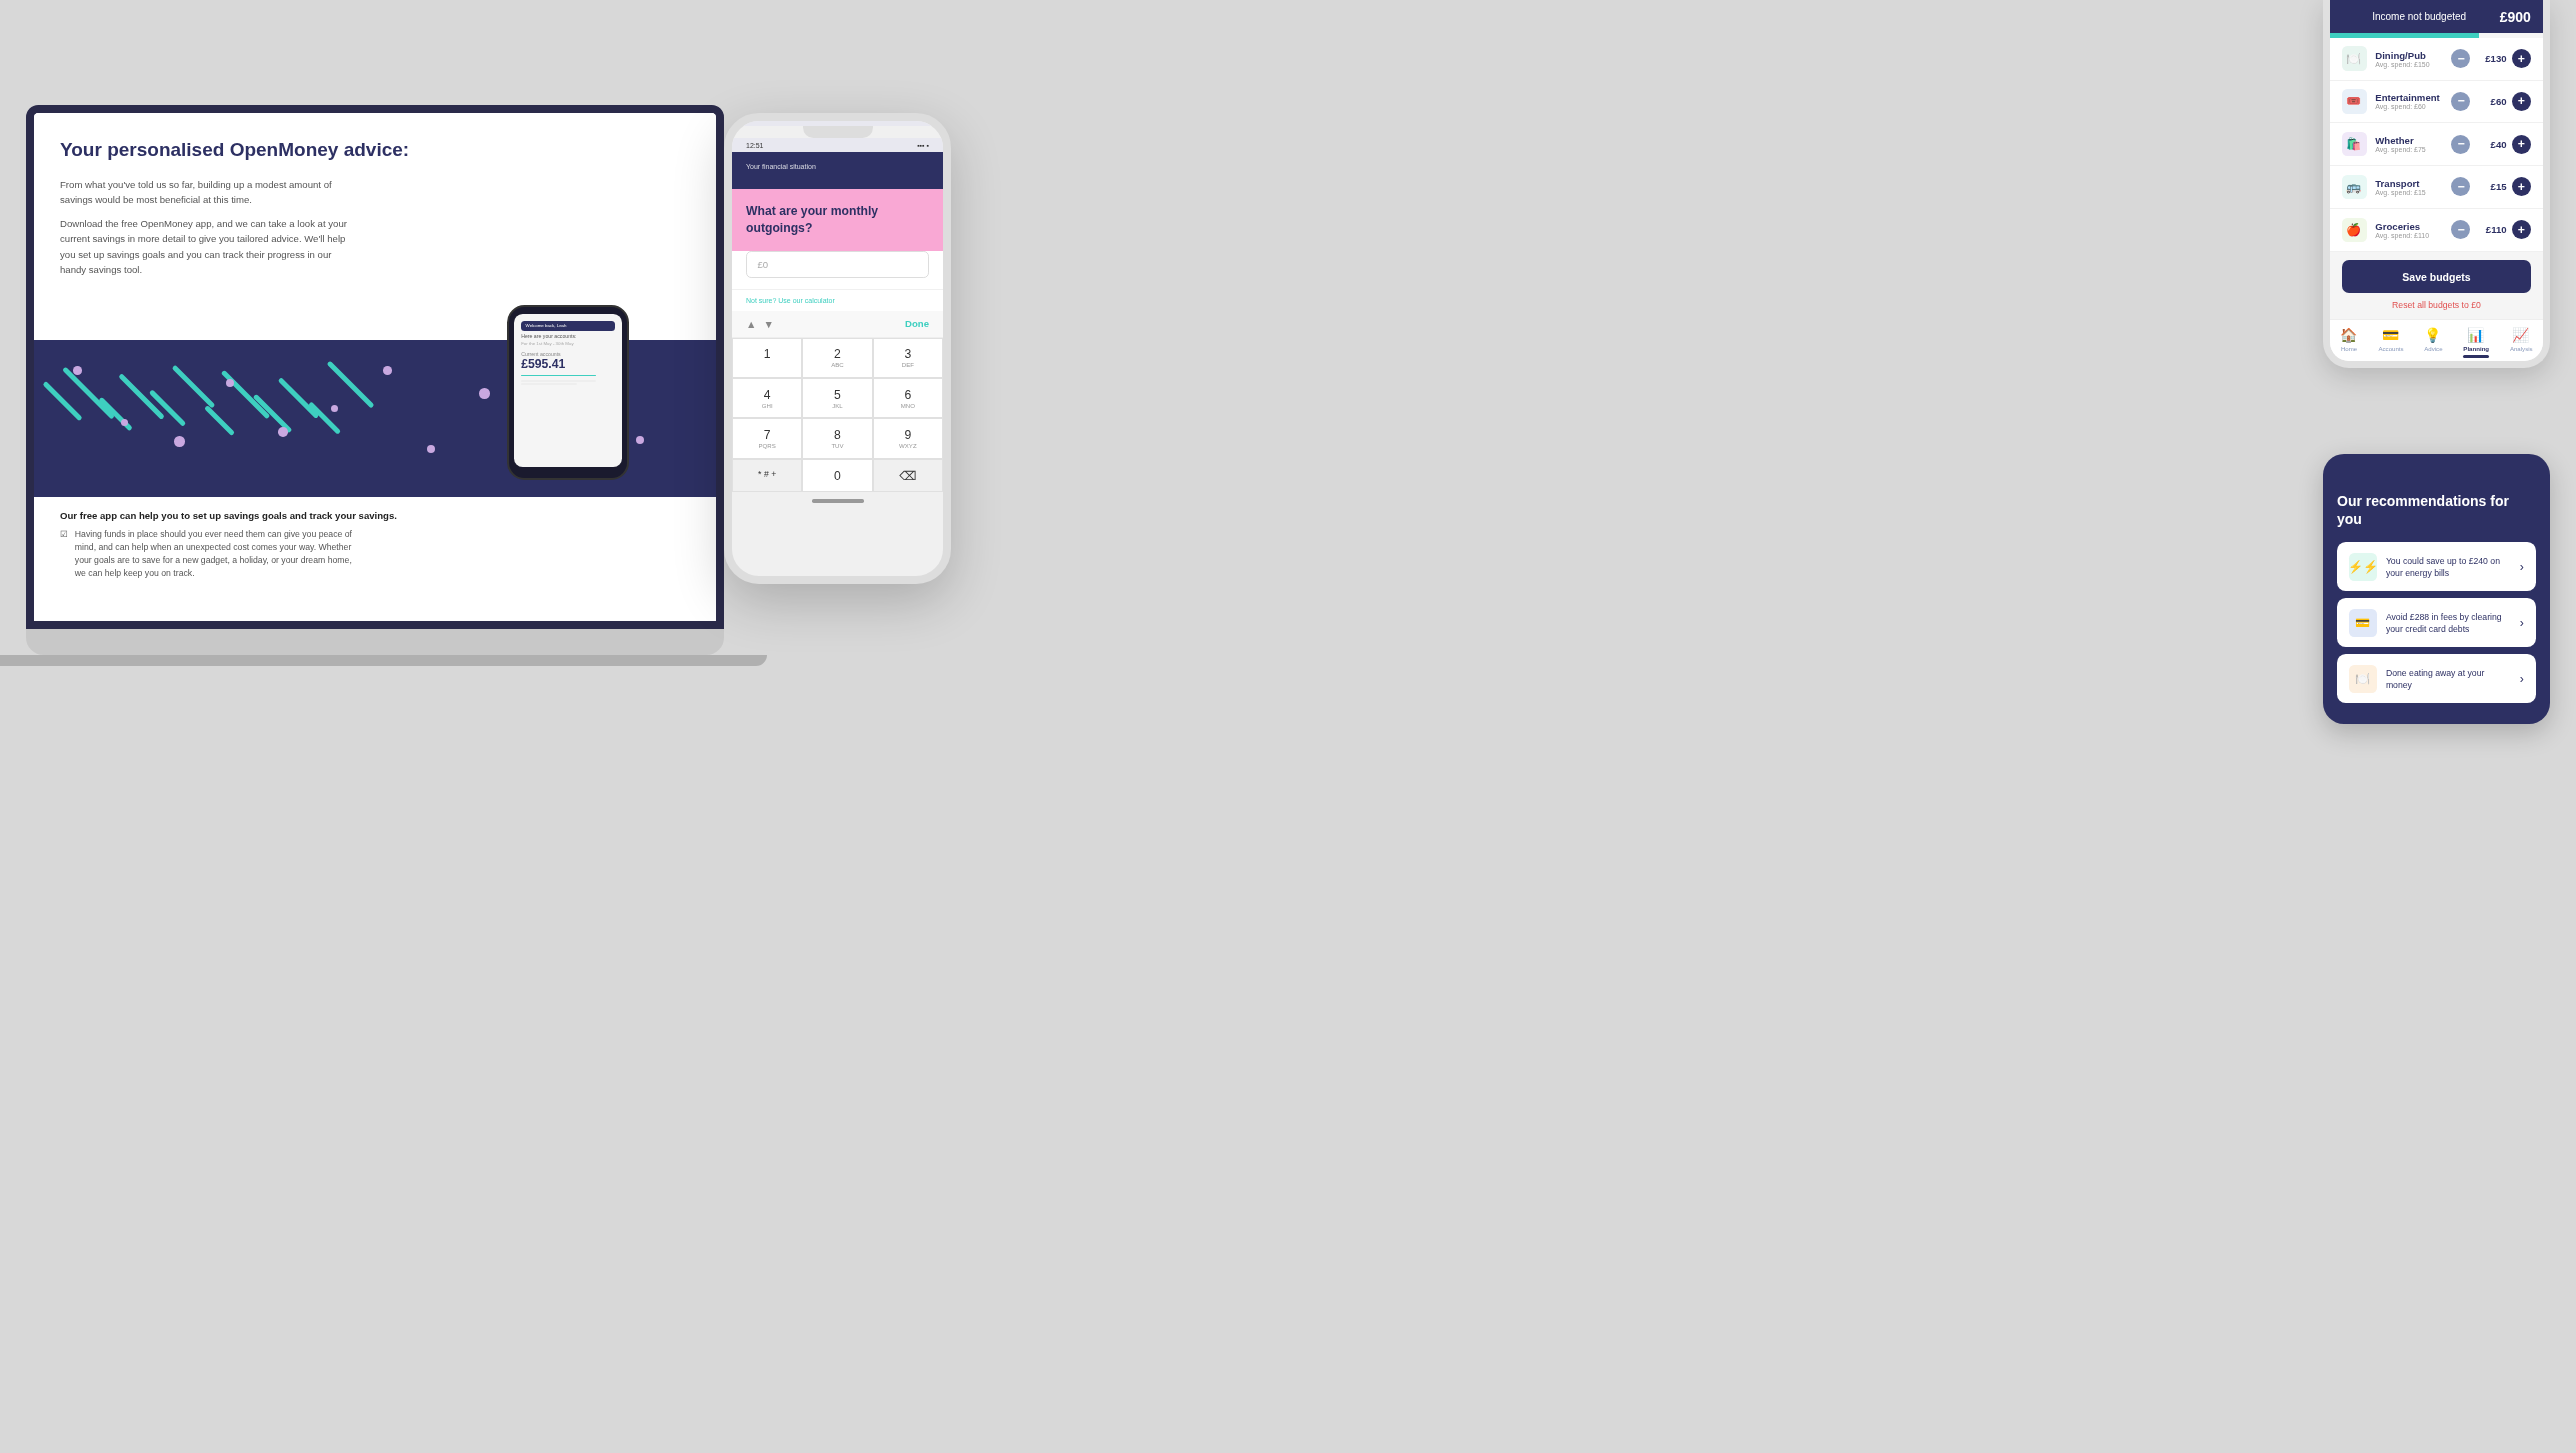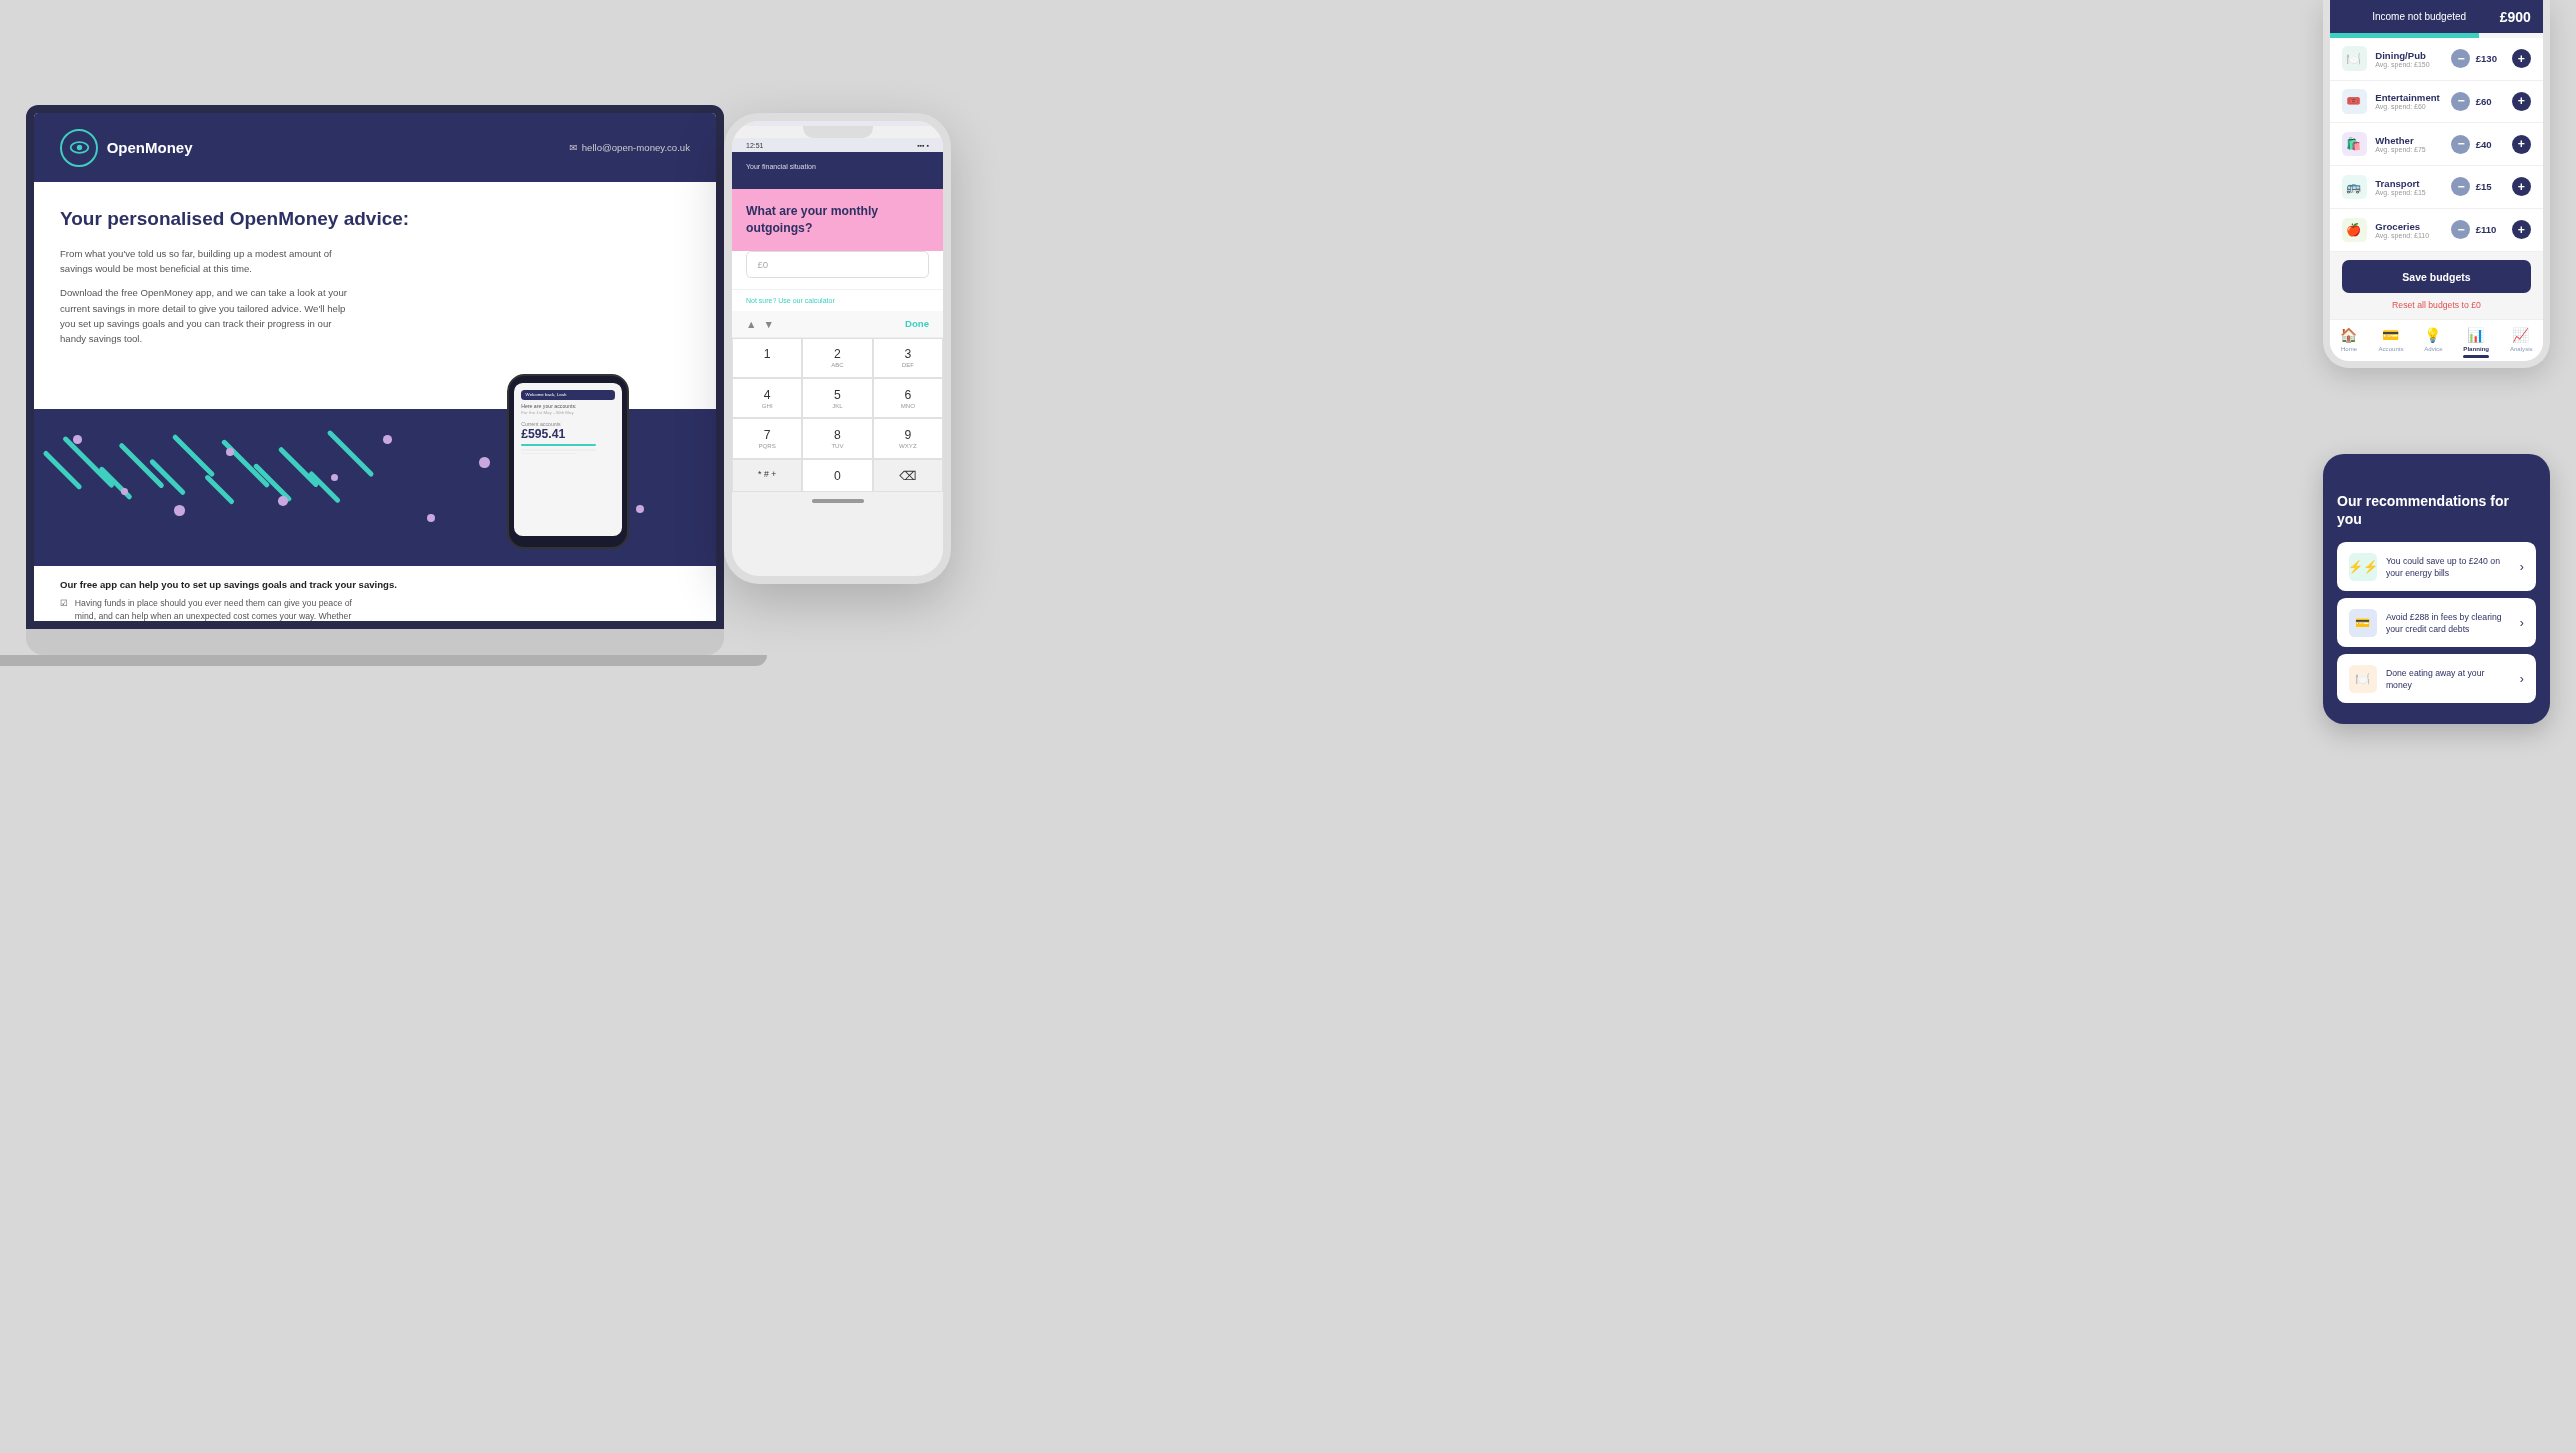--- a/index.html
+++ b/index.html
@@ -349,21 +349,21 @@
     .rpt-cat-controls {
       display: flex;
       align-items: center;
       gap: 5.2px;
     }
     .rpt-cat-amount {
       font-size: 9.6px;
       font-weight: 600;
       color: #2d3063;
       min-width: 31px;
-      text-align: left;
+      text-align: right;
     }
     .rpt-btn {
       width: 19px;
       height: 19px;
       border-radius: 50%;
       border: none;
       display: flex;
       align-items: center;
       justify-content: center;
       font-size: 12.2px;
@@ -498,35 +498,20 @@
       font-size: 12.2px;
       margin-left: 7px;
     }
   </style>
 </head>
 <body>
 
 <div class="laptop-wrapper">
   <div class="laptop-screen">
 
-    <div class="lc-header">
-      <div class="lc-logo">
-        <div class="lc-logo-circle">
-          <svg width="23" height="23" viewBox="0 0 26 26">
-            <ellipse cx="13" cy="13" rx="10" ry="6" fill="none" stroke="#3ecfc0" stroke-width="2"></ellipse>
-            <circle cx="13" cy="13" r="3" fill="#3ecfc0"></circle>
-          </svg>
-        </div>
-        <span class="lc-logo-text">OpenMoney</span>
-      </div>
-      <div class="lc-email">
-        <span>✉</span>
-        <span>hello@open-money.co.uk</span>
-      </div>
-    </div>
 
     <div class="lc-body">
       <div class="lc-title">Your personalised OpenMoney advice:</div>
       <div class="lc-desc">From what you've told us so far, building up a modest amount of savings would be most beneficial at this time.</div>
       <div class="lc-desc">Download the free OpenMoney app, and we can take a look at your current savings in more detail to give you tailored advice. We'll help you set up savings goals and you can track their progress in our handy savings tool.</div>
 
       <div class="lc-pattern">
 
         <div class="pattern-bar" style="width:5.2px;height:52px;left:26px;top:35px;transform:rotate(-45deg)"></div>
         <div class="pattern-bar" style="width:5.2px;height:70px;left:52px;top:17.5px;transform:rotate(-45deg)"></div>

